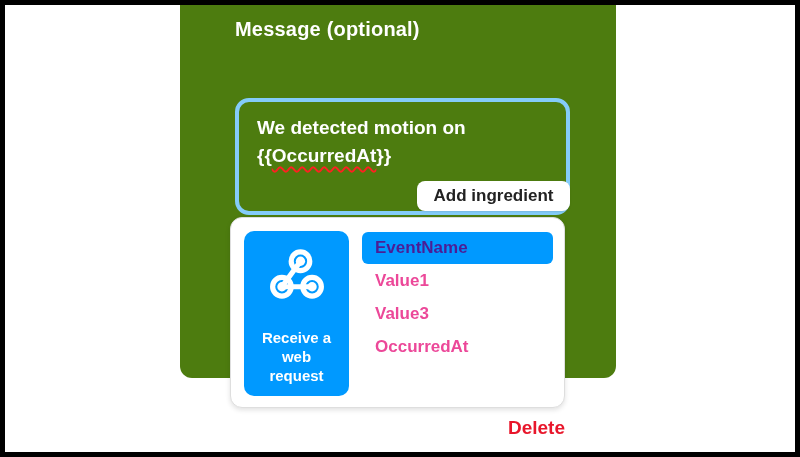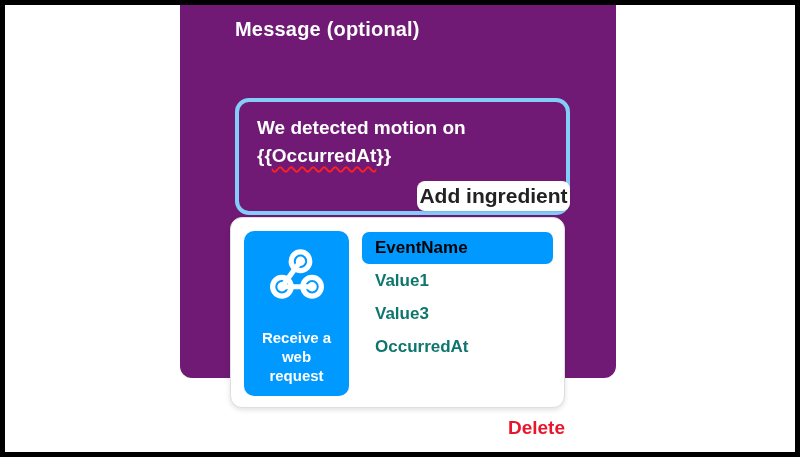--- a/index.html
+++ b/index.html
@@ -15,21 +15,21 @@
     overflow: hidden;
   }
 
   
   .action-panel {
     position: absolute;
     left: 175px;
     top: 0px;
     width: 436px;
     height: 373px;
-    background: #701a75;
+    background: #4d7c0f;
     border-radius: 0 0 12px 12px;
   }
 
   .message-label {
     position: absolute;
     left: 55px;
     top: 13px;
     color: #ffffff;
     font-size: 20px;
     font-weight: 700;
@@ -65,21 +65,21 @@
     position: absolute;
     left: 237px;
     top: 176px;
     width: 153px;
     height: 30px;
     background: #ffffff;
     border: none;
     border-radius: 8px;
     color: #222222;
     font-family: "Liberation Sans", sans-serif;
-    font-size: 21px;
+    font-size: 17px;
     font-weight: 700;
     text-align: center;
     line-height: 30px;
     cursor: pointer;
     box-shadow: 0 1px 2px rgba(0,0,0,0.10);
   }
 
   
   .ingredient-dropdown {
     position: absolute;
@@ -131,31 +131,30 @@
     display: flex;
     flex-direction: column;
     gap: 1px;
   }
 
   .ingredient-item {
     height: 32px;
     line-height: 32px;
     padding-left: 13px;
     border-radius: 6px;
-    color: #0f766e;
+    color: #ec4899;
     font-size: 17px;
     font-weight: 700;
     cursor: pointer;
     white-space: nowrap;
   }
 
   .ingredient-item.selected {
     background: #0099ff;
-    color: #000000;
-    border-radius: 7px;
+    color: #4c1d95;
   }
 
   .delete-btn {
     position: absolute;
     left: 225px;
     top: 412px;
     width: 335px;
     text-align: right;
     color: #e8162b;
     font-size: 19px;

